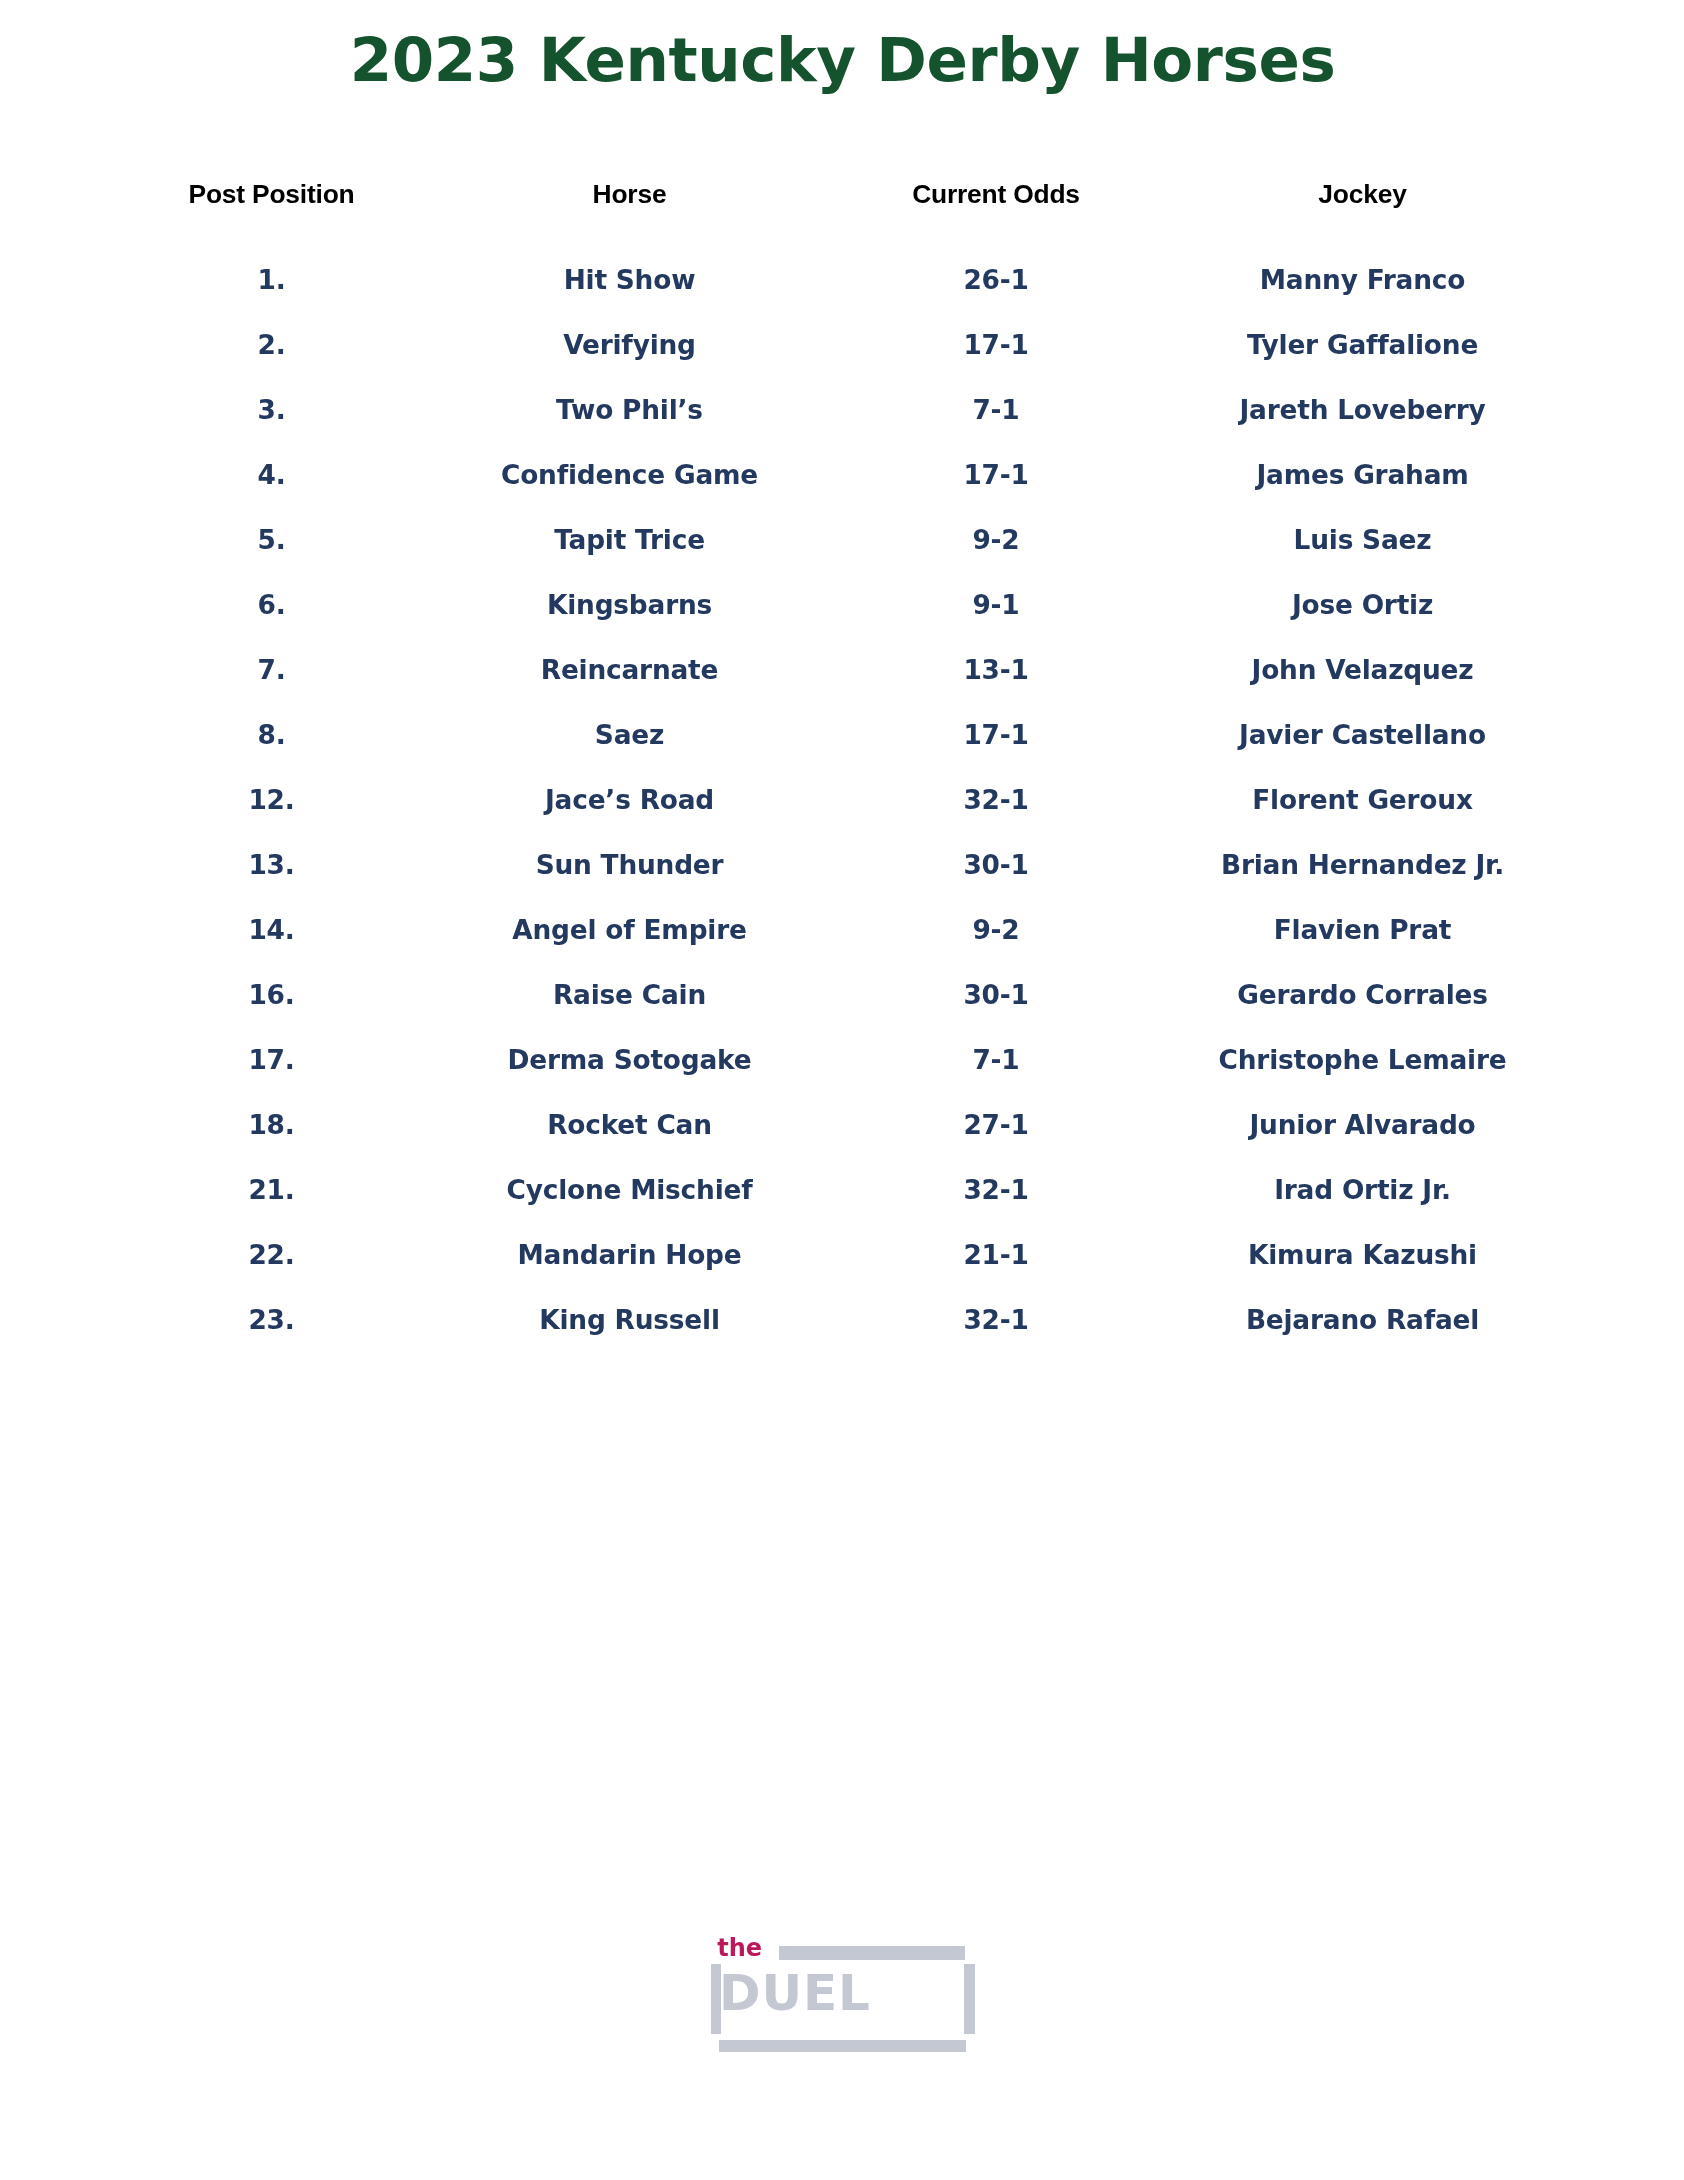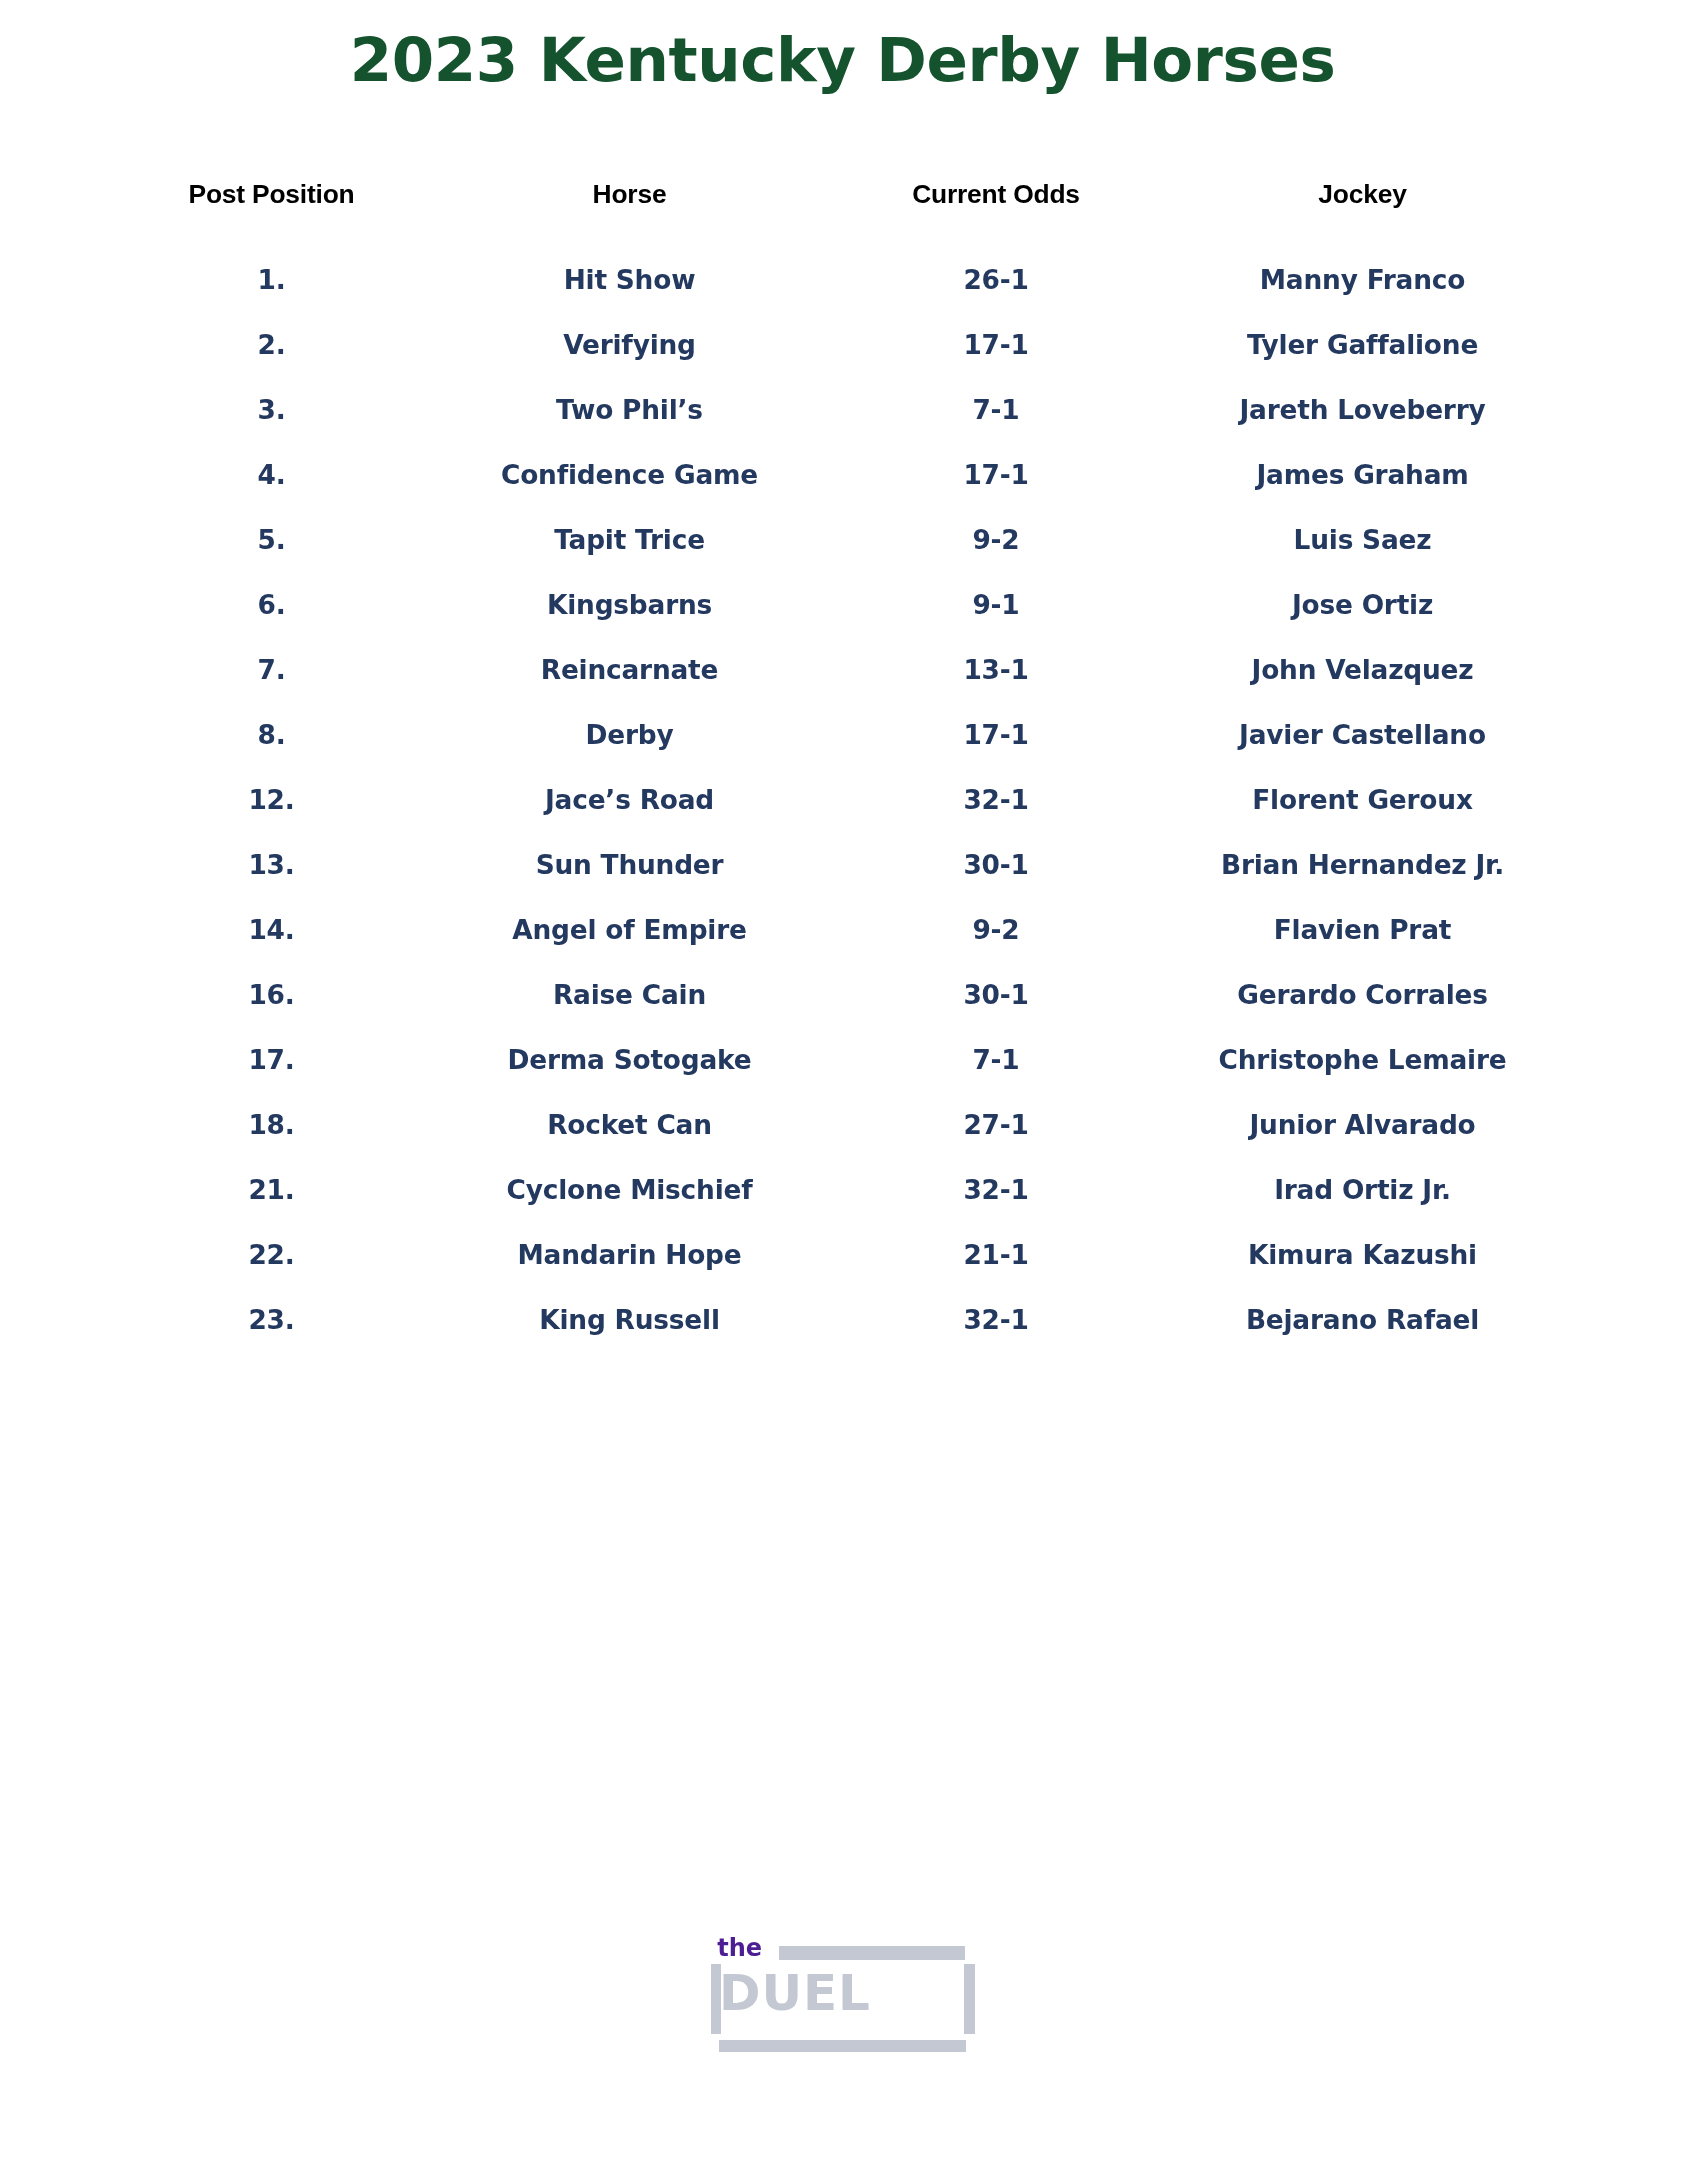--- a/index.html
+++ b/index.html
@@ -78,21 +78,21 @@
     width: 264px;
     height: 128px;
     color: #c3c8d2;
   }
   .logo-the {
     position: absolute;
     top: 6.8px;
     left: 6.8px;
     font-size: 24px;
     font-weight: 700;
-    color: #4c1d95;
+    color: #be185d;
     font-family: "DejaVu Sans", sans-serif;
   }
   .logo-bar {
     position: absolute;
     top: 19px;
     left: 68px;
     width: 186px;
     height: 13.6px;
     background: #c3c8d2;
   }
@@ -191,21 +191,21 @@
         <td class="jockey">Jose Ortiz</td>
       </tr>
       <tr>
         <td class="post">7.</td>
         <td class="horse">Reincarnate</td>
         <td class="odds">13-1</td>
         <td class="jockey">John Velazquez</td>
       </tr>
       <tr>
         <td class="post">8.</td>
-        <td class="horse">Derby</td>
+        <td class="horse">Saez</td>
         <td class="odds">17-1</td>
         <td class="jockey">Javier Castellano</td>
       </tr>
       <tr>
         <td class="post">12.</td>
         <td class="horse">Jace’s Road</td>
         <td class="odds">32-1</td>
         <td class="jockey">Florent Geroux</td>
       </tr>
       <tr>

